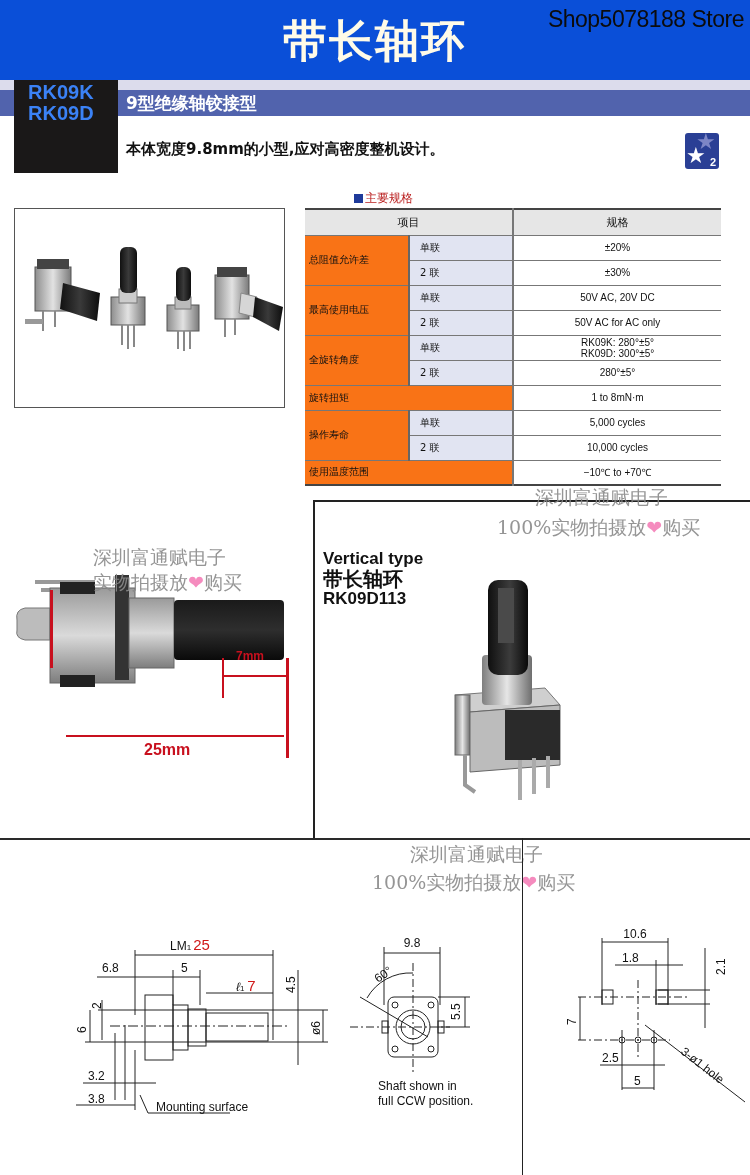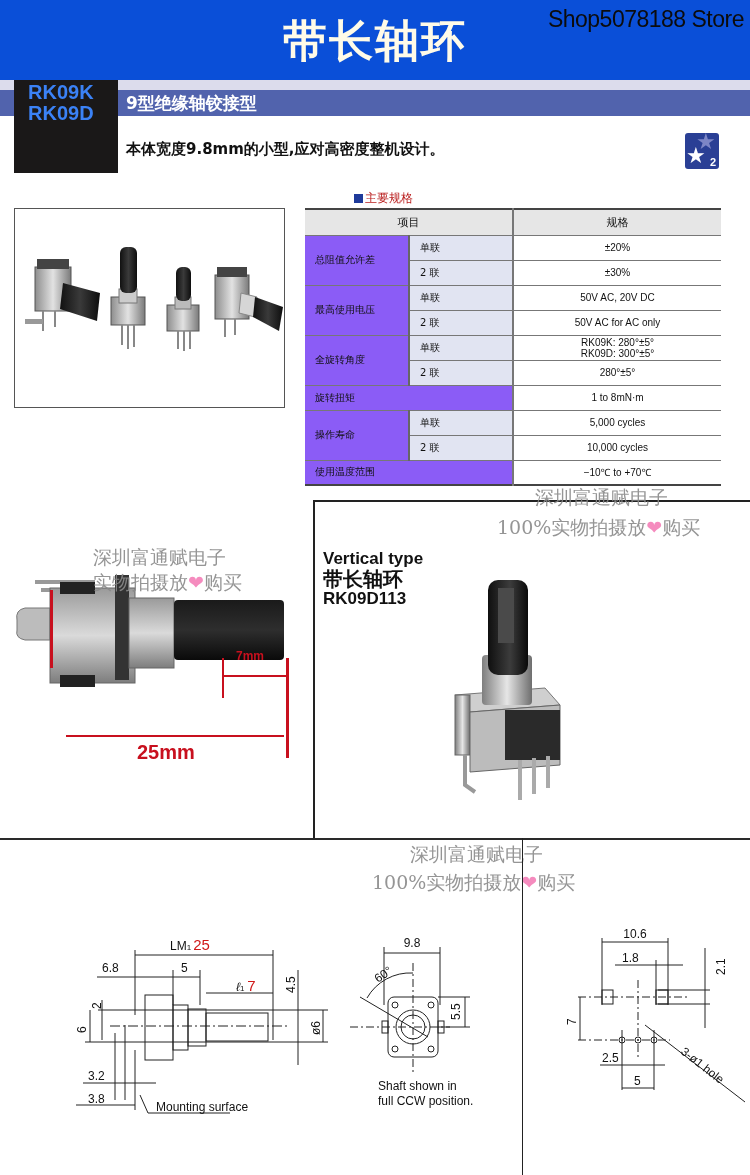--- a/index.html
+++ b/index.html
@@ -25,21 +25,21 @@
   
   .photo-frame { position: absolute; left: 14px; top: 208px; width: 271px; height: 200px; border: 1px solid #555; background: #fff; }
 
   
   .spec-label { position: absolute; left: 306px; top: 190px; font-size: 12px; color: #b91c1c; font-family: "DejaVu Sans", sans-serif; margin-left: 48px; }
   .spec-label .sq { display: inline-block; width: 9px; height: 9px; background: #1e3a9a; margin-right: 2px; vertical-align: -1px; }
   table.specs { position: absolute; left: 305px; top: 208px; width: 416px; border-collapse: collapse; font-size: 10px; font-family: "DejaVu Sans", sans-serif; border-top: 2px solid #444; border-bottom: 2px solid #444; }
   table.specs td, table.specs th { height: 25px; border-bottom: 1px solid #777; }
   table.specs th { background: #e6e6e6; font-weight: normal; font-size: 11px; text-align: center; height: 26px; }
   table.specs th.left { border-right: 2px solid #777; }
-  table.specs td.g { background: #8b5cf6; padding-left: 10px; text-align: left; }
+  table.specs td.g { background: #f97316; padding-left: 4px; text-align: left; }
   table.specs td.sub { background: #e1e4f2; padding-left: 10px; border-left: 2px solid #666; border-right: 2px solid #777; }
   table.specs td.g.span2 { border-right: 2px solid #777; }
   table.specs td.v { text-align: center; font-family: "Liberation Sans", sans-serif; font-size: 10px; line-height: 11px; }
 
   
   .wm { position: absolute; color: #8a8a8a; font-family: "DejaVu Serif", serif; font-size: 19px; white-space: nowrap; opacity: 0.9; }
   .wm .heart { color: #f47fb8; }
 
   
   .real-photo { position: absolute; left: 15px; top: 560px; width: 280px; height: 210px; }
@@ -239,21 +239,21 @@
   <rect x="100" y="15" width="14" height="105" fill="#333"></rect>
   <rect x="114" y="38" width="45" height="70" fill="url(#m3)" stroke="#666"></rect>
   <rect x="159" y="40" width="110" height="60" rx="4" fill="url(#s3)"></rect>
 </svg>
 <div class="dim-red" style="left:50px; top:590px; width:3px; height:78px; background:#c8101e;"></div>
 <div class="dim-red" style="left:286px; top:658px; width:3px; height:100px; background:#c8101e;"></div>
 <div class="dim-red" style="left:222px; top:658px; width:2px; height:40px; background:#c8101e;"></div>
 <div class="dim-red" style="left:224px; top:675px; width:62px; height:2px; background:#c8101e;"></div>
 <div class="dim-red" style="left:236px; top:649px; font-size:12px;">7mm</div>
 <div class="dim-red" style="left:66px; top:735px; width:218px; height:2px; background:#c8101e;"></div>
-<div class="dim-red" style="left:137px; top:741px; font-size:20px;">25mm</div>
+<div class="dim-red" style="left:144px; top:741px; font-size:16px;">25mm</div>
 
 <div class="wm" style="left:93px; top:545px;">深圳富通赋电子</div>
 <div class="wm" style="left:93px; top:570px;text-align:center;">
   <span>实物拍摄放</span><span class="heart">❤</span><span>购买</span>
 </div>
 <div class="wm" style="left:535px; top:485px;">深圳富通赋电子</div>
 <div class="wm" style="left:497px; top:515px;">
   <span>100%实物拍摄放</span><span class="heart">❤</span><span>购买</span>
 </div>
 <div class="wm" style="left:410px; top:842px;">深圳富通赋电子</div>

